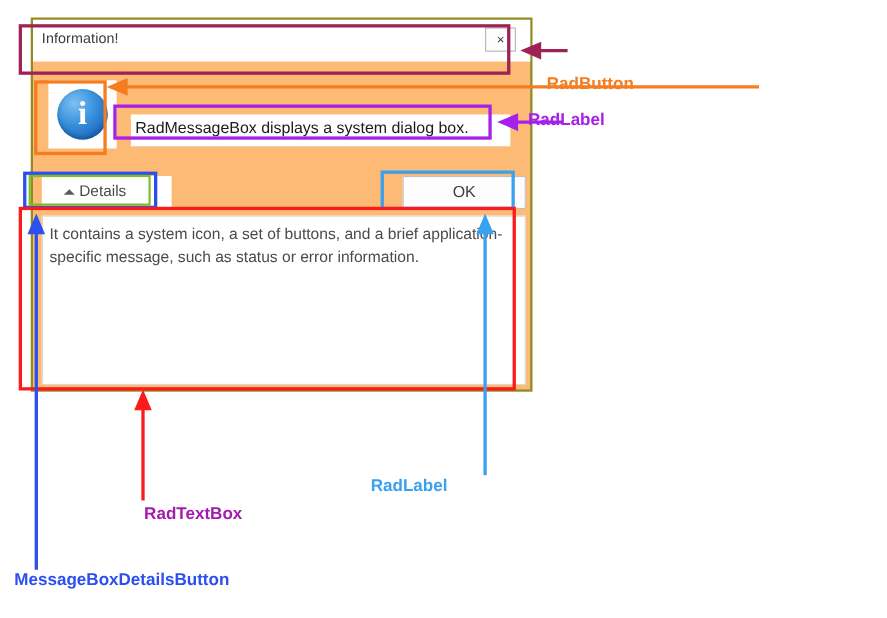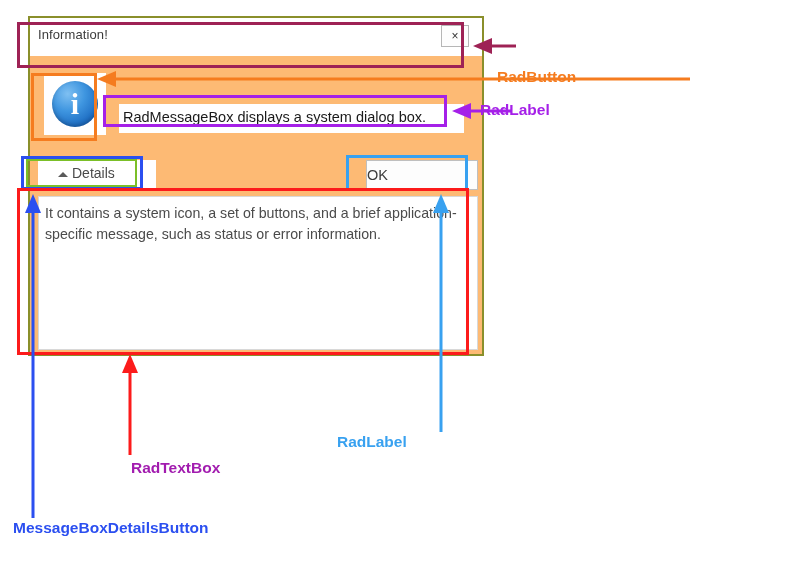--- a/index.html
+++ b/index.html
@@ -151,21 +151,21 @@
     left: 336px;
     top: 142px;
     width: 112px;
     height: 30px;
     border: 1px solid #bfbfbf;
     background: #fdfdfd;
     box-sizing: border-box;
     color: #3c3c3c;
     font-size: 14.5px;
     line-height: 28px;
-    text-align: left;
+    text-align: center;
     cursor: pointer;
   }
 
   
   .rad-textbox {
     position: absolute;
     left: 8px;
     top: 178px;
     width: 440px;
     height: 154px;

